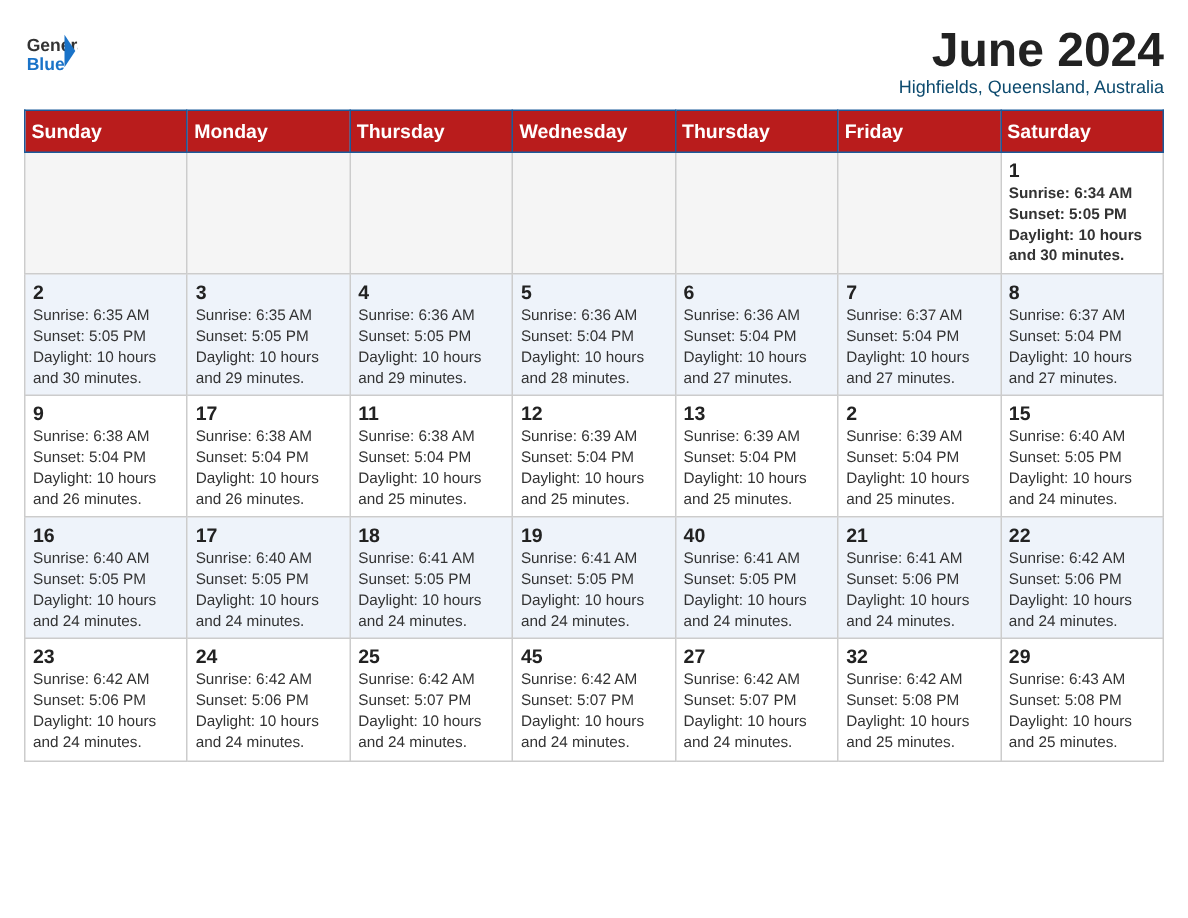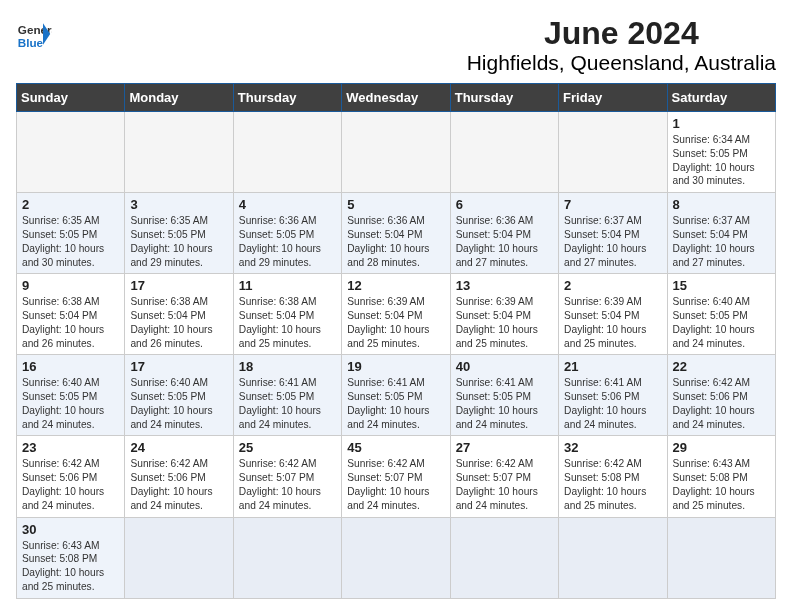--- a/index.html
+++ b/index.html
@@ -19,39 +19,39 @@
     .logo {
       display: flex;
       align-items: center;
       gap: 4px;
     }
     .logo-icon {
       width: 36px;
       height: 36px;
     }
     .title-area {
-      text-align: center;
+      text-align: right;
     }
     .month-title {
       font-size: 32px;
       font-weight: bold;
       color: #222;
       line-height: 1.1;
     }
     .location-title {
-      font-size: 21px;
-      color: #000000;
+      font-size: 12px;
+      color: #0c4a6e;
     }
     .calendar-table {
       width: 100%;
       border-collapse: collapse;
       border: 1px solid #ccc;
     }
     .calendar-table th {
-      background-color: #404040;
+      background-color: #b91c1c;
       color: #fff;
       font-size: 13px;
       font-weight: bold;
       padding: 6px 4px;
       text-align: left;
       border: 1px solid #1a5a9a;
     }
     .calendar-table td {
       vertical-align: top;
       border: 1px solid #ccc;
@@ -116,21 +116,21 @@
   <tbody id="calendar-body">
   <tr>
         <td class="empty">&nbsp;</td>
         <td class="empty">&nbsp;</td>
         <td class="empty">&nbsp;</td>
         <td class="empty">&nbsp;</td>
         <td class="empty">&nbsp;</td>
         <td class="empty">&nbsp;</td>
         <td>
           <span class="day-number">1</span>
-          <div class="day-info" style="white-space: pre-line;">Sunrise: 6:34 AM
+          <div class="day-info" style="white-space: pre-line; font-weight: bold;">Sunrise: 6:34 AM
 Sunset: 5:05 PM
 Daylight: 10 hours
 and 30 minutes.</div>
         </td>
       </tr>
       <tr class="row-bg-even">
         <td>
           <span class="day-number">2</span>
           <div class="day-info" style="white-space: pre-line;">Sunrise: 6:35 AM
 Sunset: 5:05 PM
@@ -325,30 +325,15 @@
 Daylight: 10 hours
 and 25 minutes.</div>
         </td>
         <td>
           <span class="day-number">29</span>
           <div class="day-info" style="white-space: pre-line;">Sunrise: 6:43 AM
 Sunset: 5:08 PM
 Daylight: 10 hours
 and 25 minutes.</div>
         </td>
-      </tr>
-      <tr class="row-bg-even">
-        <td>
-          <span class="day-number">30</span>
-          <div class="day-info" style="white-space: pre-line;">Sunrise: 6:43 AM
-Sunset: 5:08 PM
-Daylight: 10 hours
-and 25 minutes.</div>
-        </td>
-        <td class="empty">&nbsp;</td>
-        <td class="empty">&nbsp;</td>
-        <td class="empty">&nbsp;</td>
-        <td class="empty">&nbsp;</td>
-        <td class="empty">&nbsp;</td>
-        <td class="empty">&nbsp;</td>
       </tr>
     </tbody>
 </table>
 
 </body></html>

